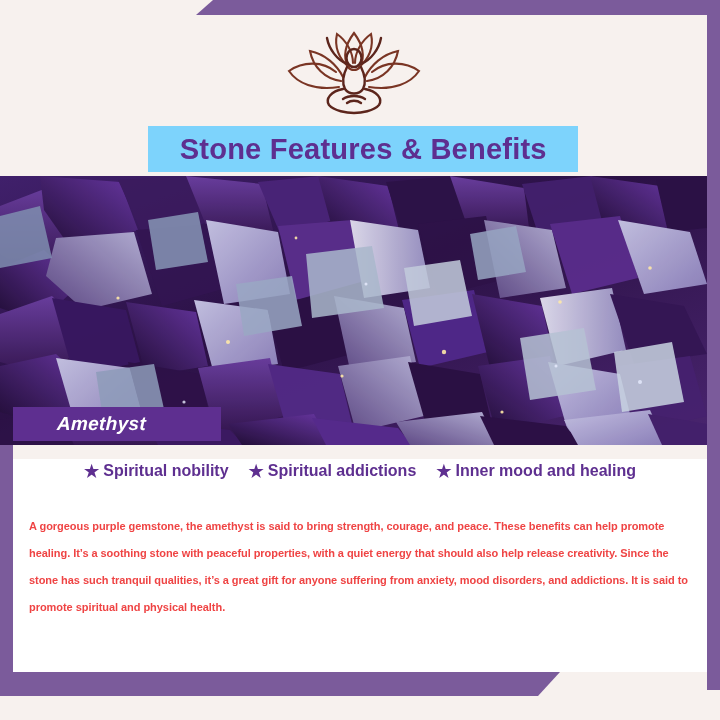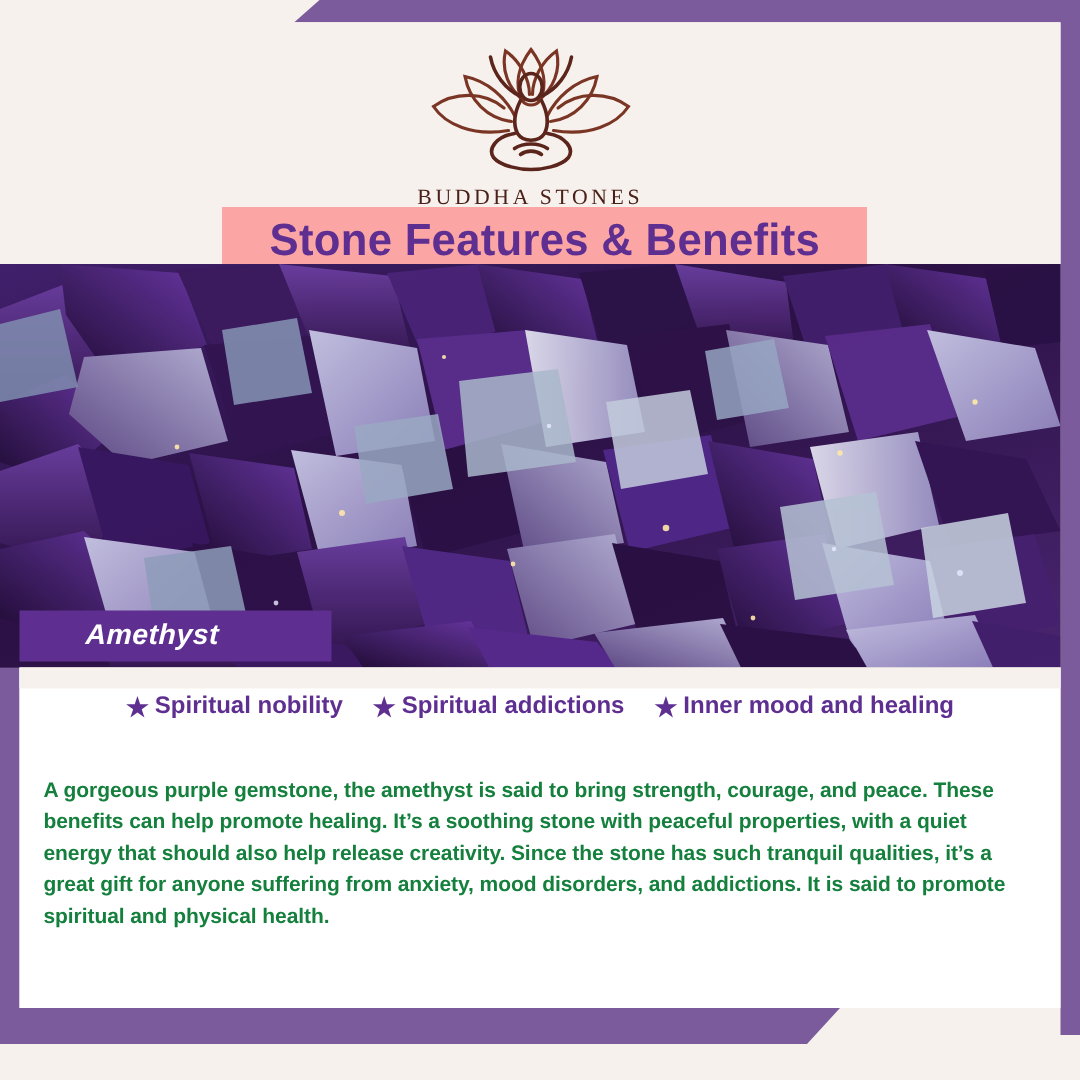--- a/index.html
+++ b/index.html
@@ -84,24 +84,24 @@
     font-family: "Liberation Serif", serif;
     font-size: 14.5px;
     letter-spacing: 2.4px;
     color: #4a2018;
     font-weight: 400;
   }
 
   .title-plate {
     position: absolute;
     left: 148px;
-    top: 123px;
+    top: 111px;
     width: 430px;
     height: 46px;
-    background: #fca5a5;
+    background: #7dd3fc;
     display: flex;
     align-items: center;
     justify-content: center;
   }
   .title-text {
     font-size: 30px;
     font-weight: bold;
     color: #5e2f90;
     letter-spacing: 0.2px;
     white-space: nowrap;
@@ -181,24 +181,24 @@
     font-size: 17px;
     margin-right: 4px;
     line-height: 1;
   }
 
   .body-copy {
     position: absolute;
     left: 16px;
     top: 57px;
     width: 664px;
-    font-size: 14px;
+    font-size: 11px;
     font-weight: bold;
-    line-height: 21px;
-    color: #15803d;
+    line-height: 27px;
+    color: #ef4444;
     letter-spacing: -0.05px;
   }
 </style>
 </head>
 <body>
 
 <div id="page">
 
   <div class="frame-top"></div>
   <div class="frame-right"></div>

